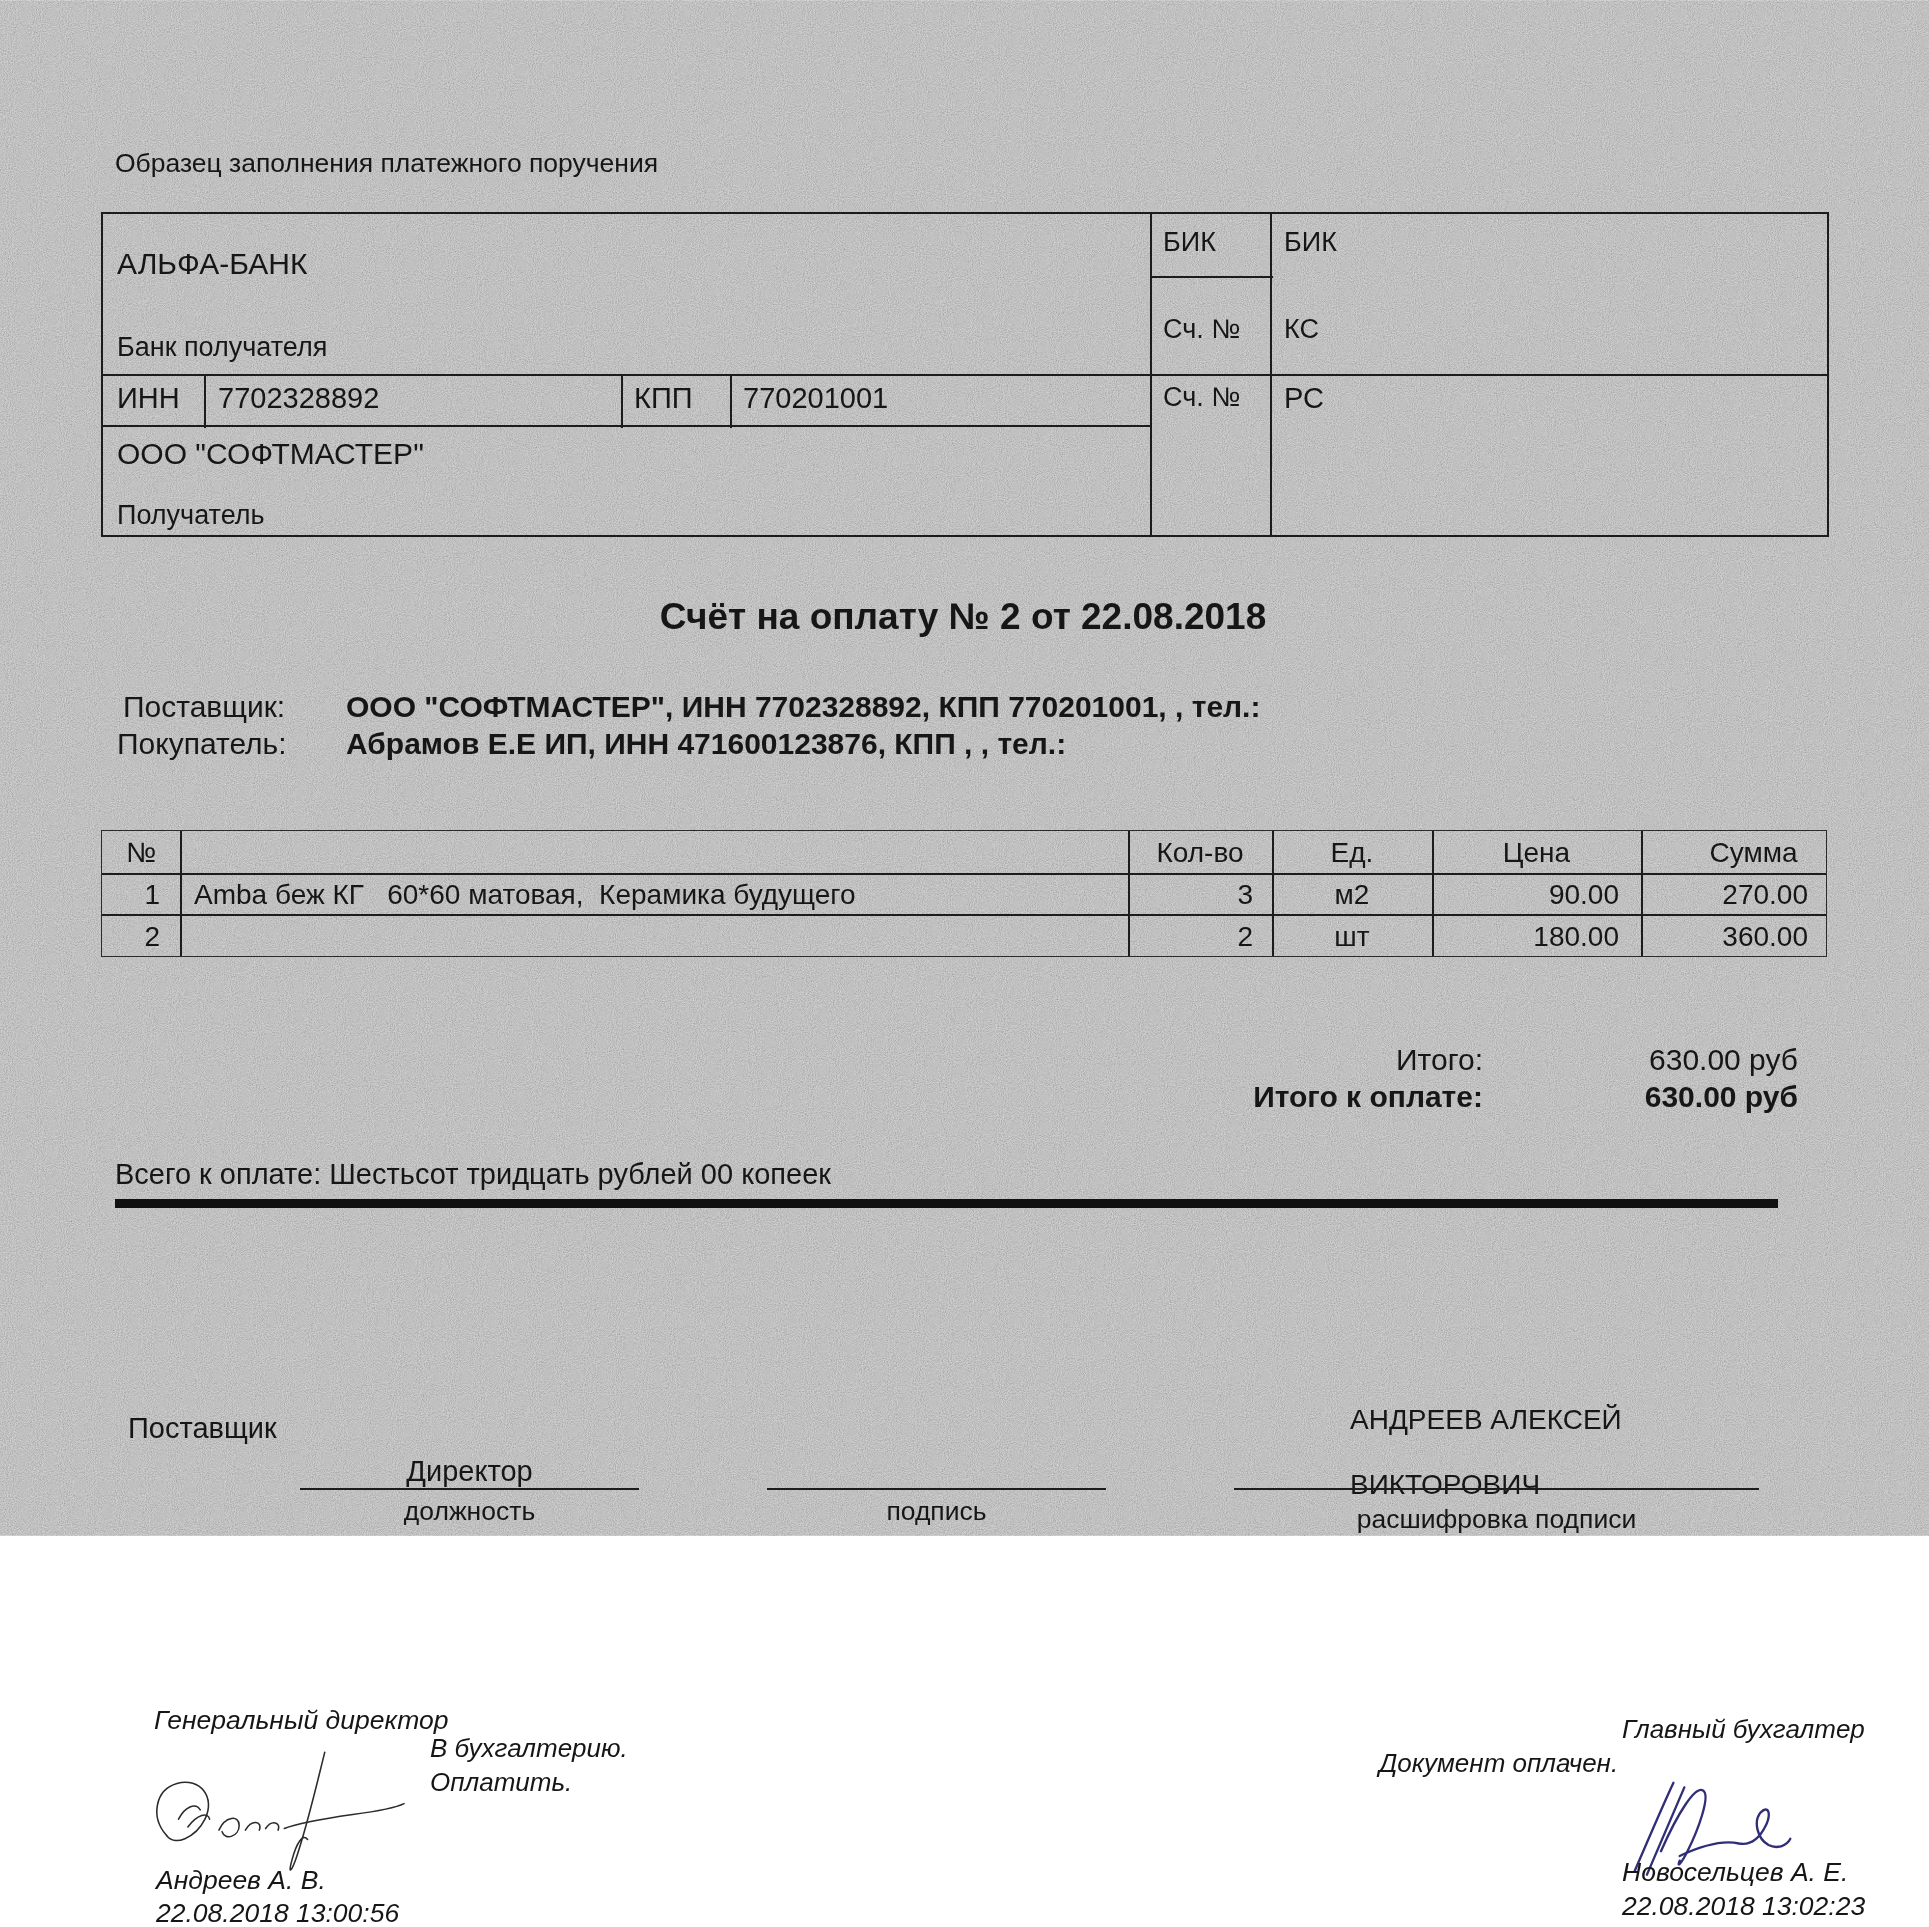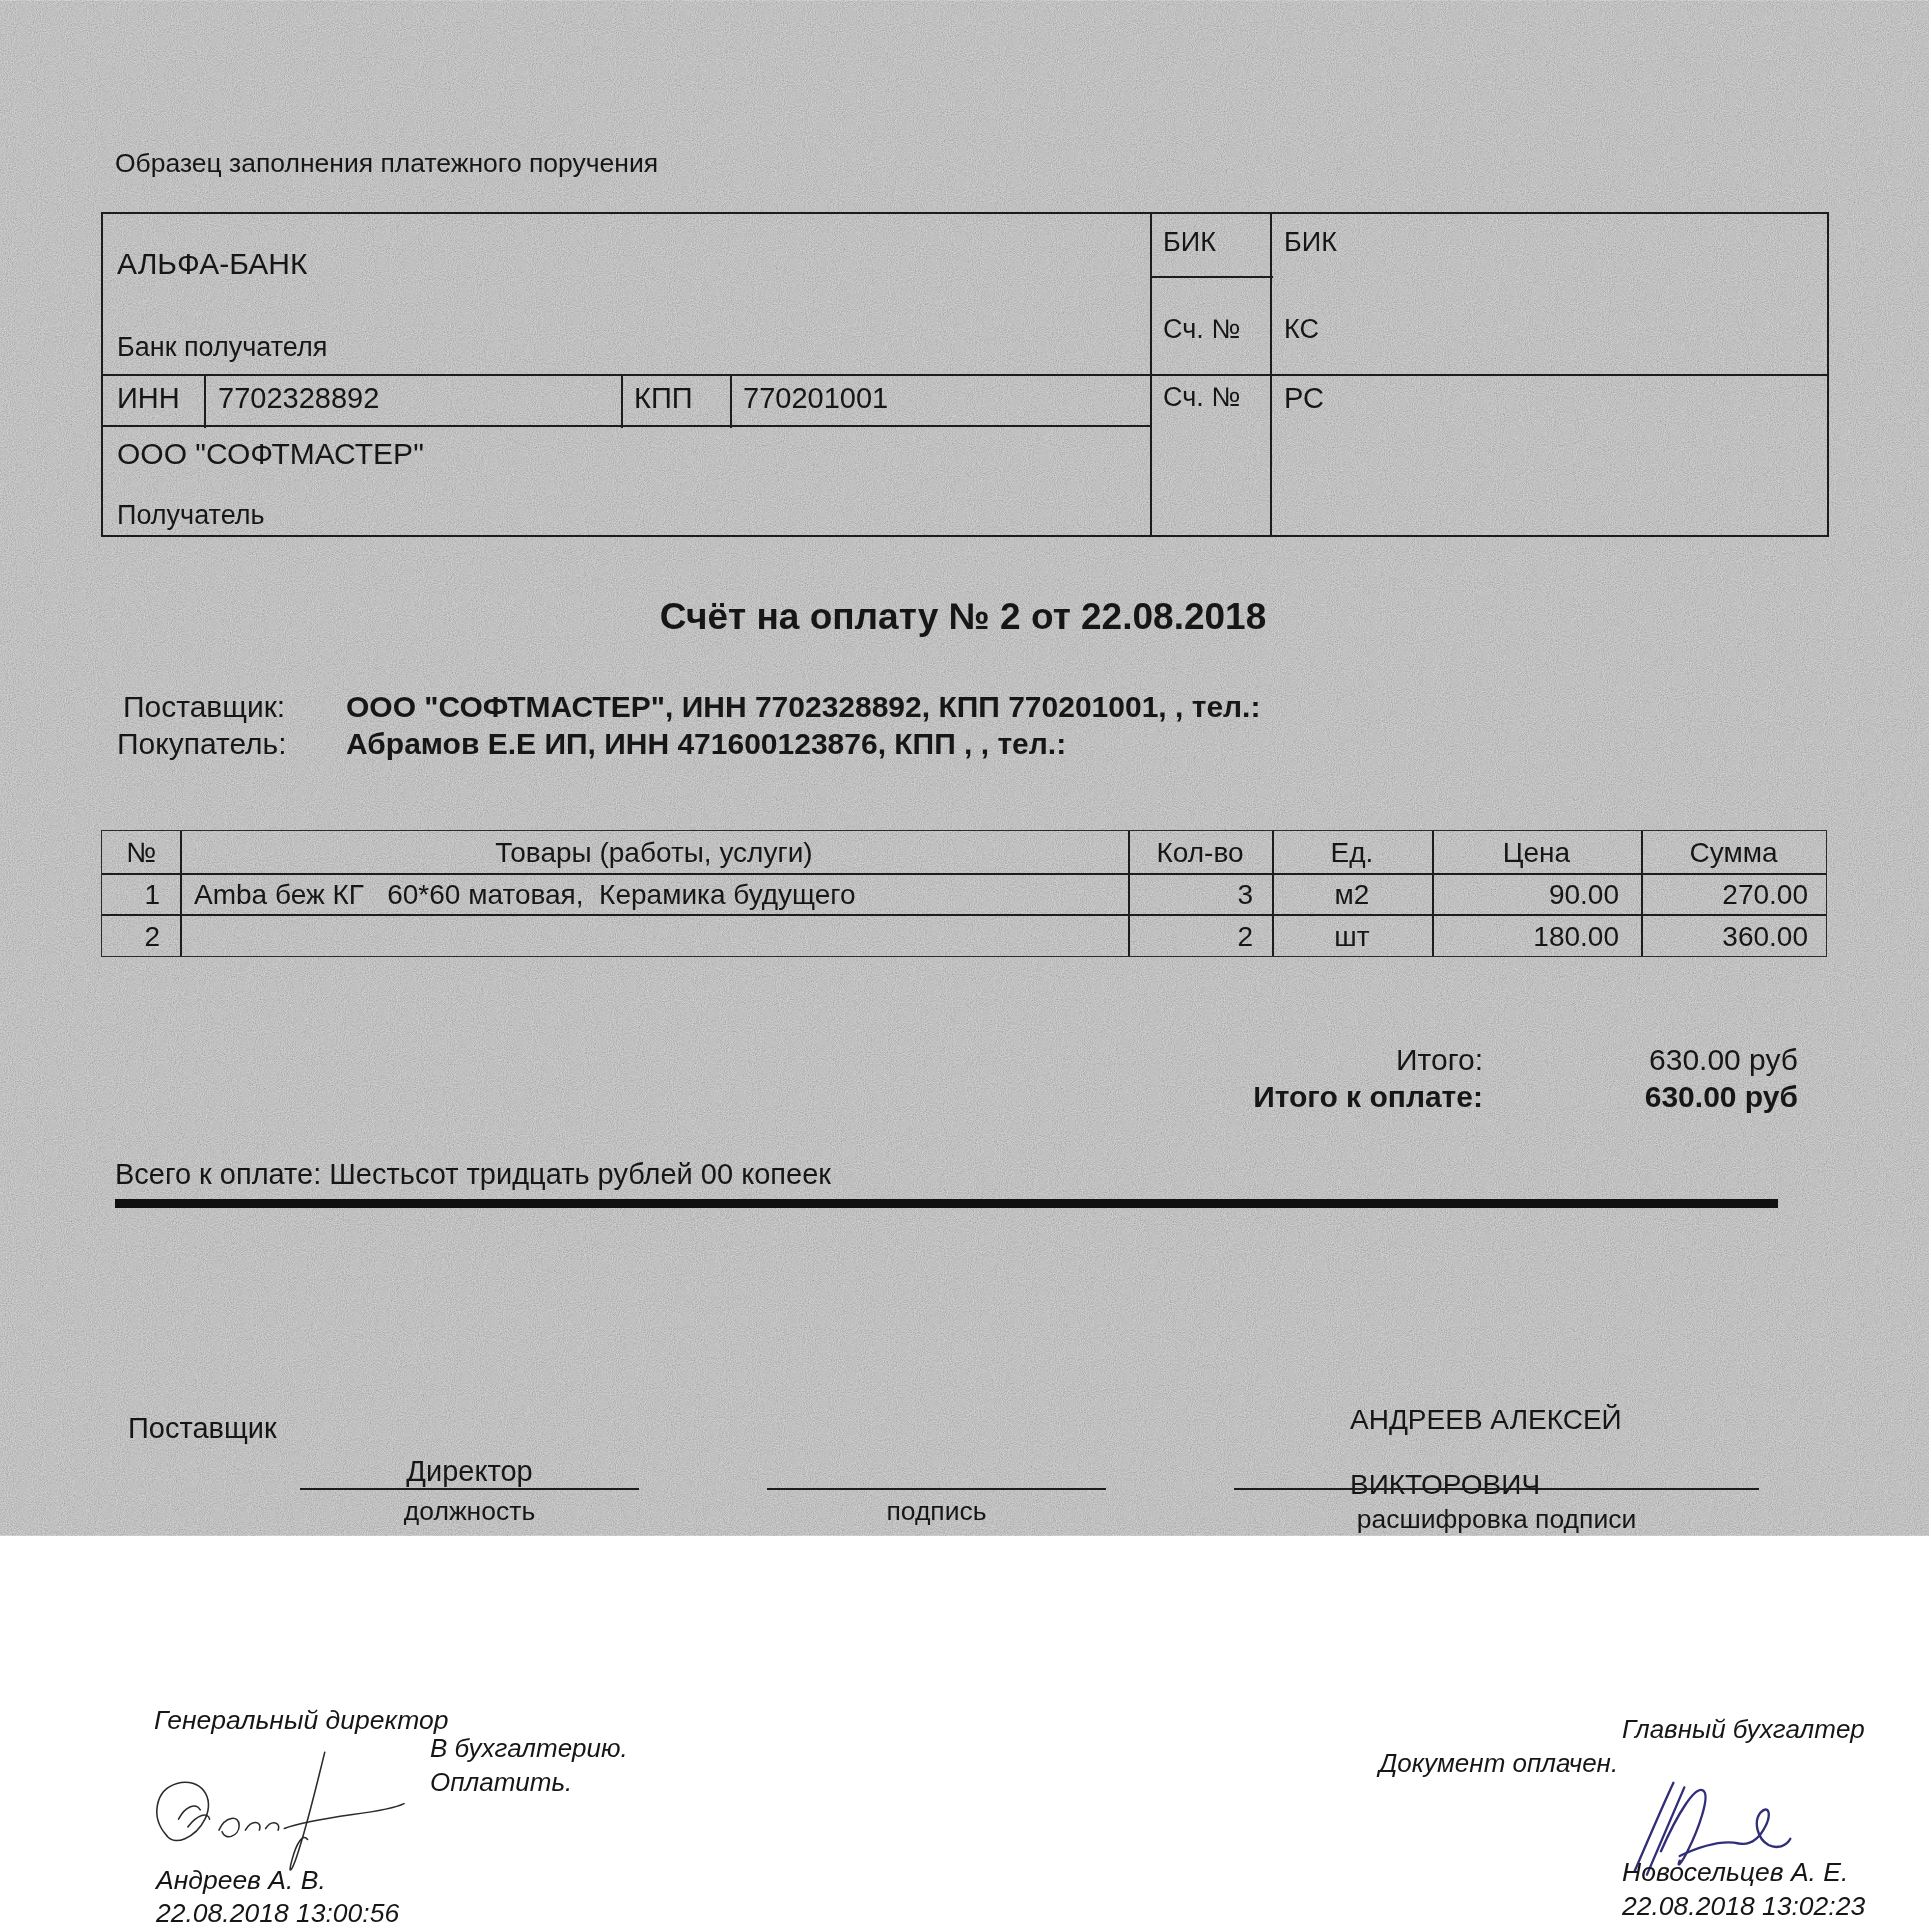--- a/index.html
+++ b/index.html
@@ -78,25 +78,24 @@
 
   <div class="line" style="left:0;top:42px;width:1724px;height:1.6px;"></div>
   <div class="line" style="left:0;top:83px;width:1724px;height:1.6px;"></div>
   <div class="line" style="left:78px;top:0;width:1.6px;height:125px;"></div>
   <div class="line" style="left:1026px;top:0;width:1.6px;height:125px;"></div>
   <div class="line" style="left:1170px;top:0;width:1.6px;height:125px;"></div>
   <div class="line" style="left:1330px;top:0;width:1.6px;height:125px;"></div>
   <div class="line" style="left:1539px;top:0;width:1.6px;height:125px;"></div>
 
   <div class="cell center" style="left:0;top:6.2px;width:78px;font-size:28px;">№</div>
-  <div class="cell center" style="left:78px;top:6.2px;width:948px;font-size:28px;">Товары (работы, услуги)</div>
   <div class="cell center" style="left:1026px;top:6.2px;width:144px;font-size:28px;">Кол-во</div>
   <div class="cell center" style="left:1170px;top:6.2px;width:160px;font-size:28px;">Ед.</div>
   <div class="cell center" style="left:1330px;top:6.2px;width:209px;font-size:28px;">Цена</div>
-  <div class="cell center" style="left:1539px;top:6.2px;width:185px;font-size:28px;">Сумма</div>
+  <div class="cell center" style="left:1539px;top:6.2px;width:185px;font-size:28px;padding-left:20px;">Сумма</div>
 
   <div class="cell right" style="left:0;top:48px;width:58px;font-size:28px;">1</div>
   <div class="cell pre" style="left:92px;top:48px;font-size:28px;">Amba беж КГ   60*60 матовая,  Керамика будущего</div>
   <div class="cell right" style="left:1026px;top:48px;width:125px;font-size:28px;">3</div>
   <div class="cell center" style="left:1170px;top:48px;width:160px;font-size:28px;">м2</div>
   <div class="cell right" style="left:1330px;top:48px;width:187px;font-size:28px;">90.00</div>
   <div class="cell right" style="left:1539px;top:48px;width:167px;font-size:28px;">270.00</div>
 
   <div class="cell right" style="left:0;top:90px;width:58px;font-size:28px;">2</div>
   <div class="cell right" style="left:1026px;top:90px;width:125px;font-size:28px;">2</div>

